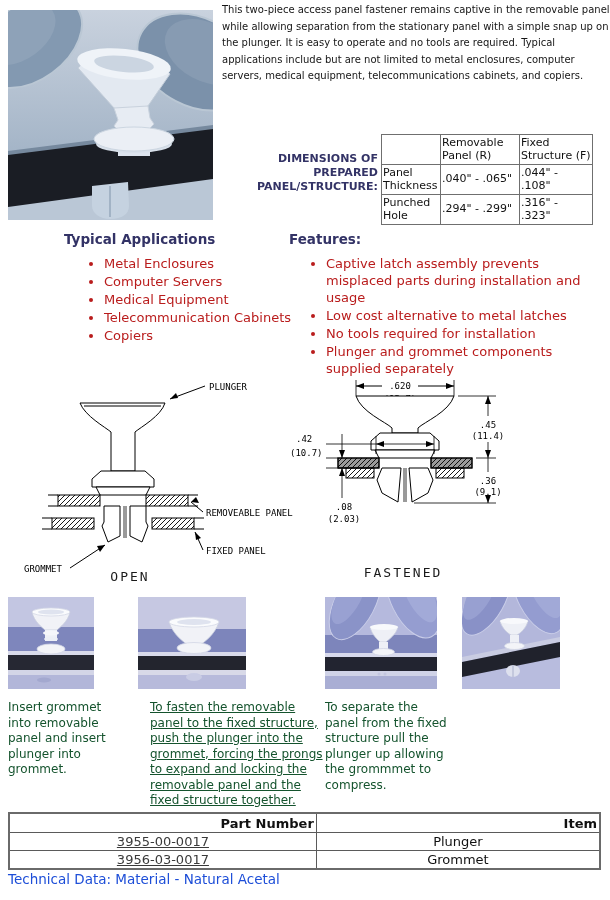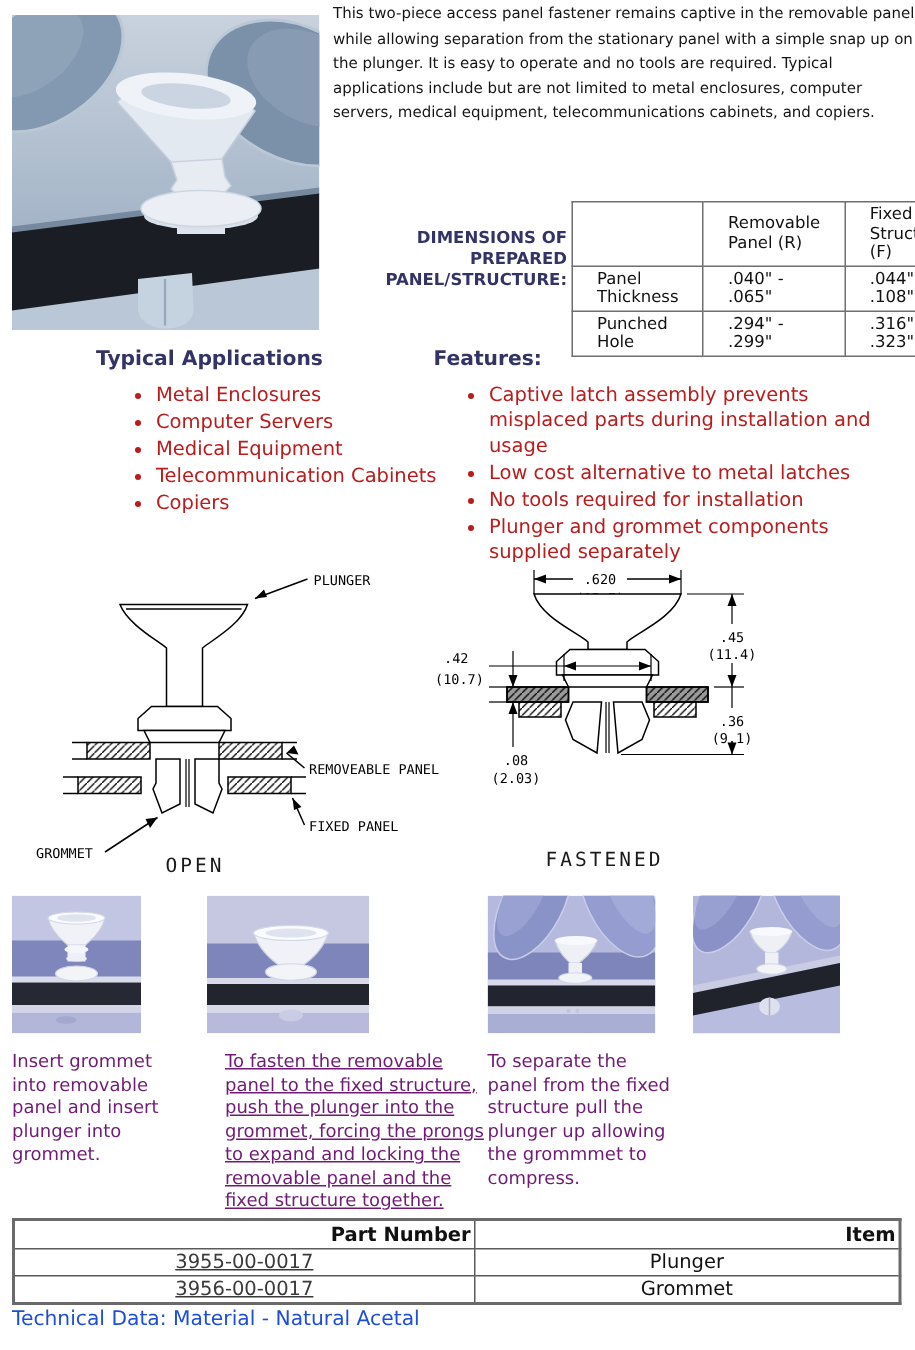--- a/index.html
+++ b/index.html
@@ -7,31 +7,31 @@
         font-family:"DejaVu Sans","Liberation Sans",sans-serif;color:#111;}
   .abs{position:absolute;}
 
   .intro{left:222px;top:2px;width:388px;font-size:10px;line-height:16.5px;color:#151515;}
 
   .dim-label{left:218px;top:152px;width:160px;text-align:right;font-weight:bold;
              font-size:11px;line-height:14px;color:#333366;}
   .dim-table{left:381px;top:134px;}
   .dim-table table{border-collapse:collapse;font-size:11px;line-height:12.5px;
                    font-family:"DejaVu Sans","Liberation Sans",sans-serif;}
-  .dim-table td,.dim-table th{border:1px solid #6f6f6f;padding:2px 16px;font-weight:normal;
+  .dim-table td,.dim-table th{border:1px solid #6f6f6f;padding:2px 1px;font-weight:normal;
                    text-align:left;vertical-align:middle;background:#fff;}
   .dim-table .c0{width:56px;}
   .dim-table .c1{width:76px;}
   .dim-table .c2{width:70px;}
 
   .sec-heading{font-size:13.5px;font-weight:bold;color:#333366;}
   .bullets{margin:0;padding:0 0 0 18px;font-size:13px;line-height:17px;color:#b91c1c;}
   .bullets li{margin:0 0 1px 0;}
 
-  .caption{font-size:12px;line-height:15.5px;color:#701a75;}
+  .caption{font-size:12px;line-height:15.5px;color:#14532d;}
 
   .parts-table{left:8px;top:812px;}
   .parts-table table{border-collapse:collapse;width:593px;font-size:13px;
                      font-family:"DejaVu Sans","Liberation Sans",sans-serif;}
   .parts-table th{border:1px solid #5a5a5a;font-weight:bold;text-align:right;padding:1px 2px;height:16px;}
   .parts-table td{border:1px solid #5a5a5a;text-align:center;padding:1px 2px;height:15px;}
   .parts-table table{border:2px solid #6a6a6a;}
   .parts-table a{color:#3a3a3a;text-decoration:underline;}
   .parts-table .pn-col{width:52%;}
 
@@ -339,21 +339,21 @@
       <tbody>
           <tr>
         <th class="pn-col">Part Number</th>
         <th>Item</th>
       </tr>
       <tr>
         <td><a href="#">3955-00-0017</a></td>
         <td>Plunger</td>
       </tr>
       <tr>
-        <td><a href="#">3956-00-0017</a></td>
+        <td><a href="#">3956-03-0017</a></td>
         <td>Grommet</td>
       </tr>
     </tbody>
       </table>
   </div>
 
   <div class="abs footer">Technical Data: Material - Natural Acetal</div>
 
 </div>
 

